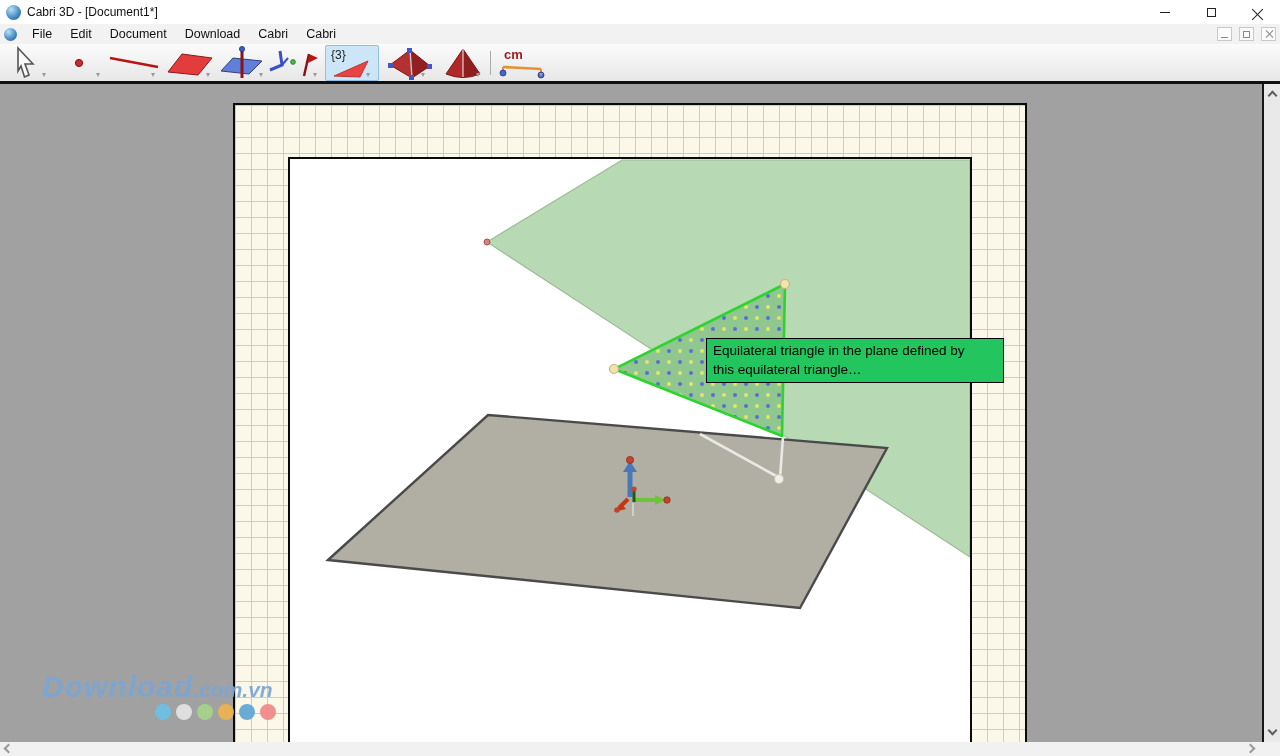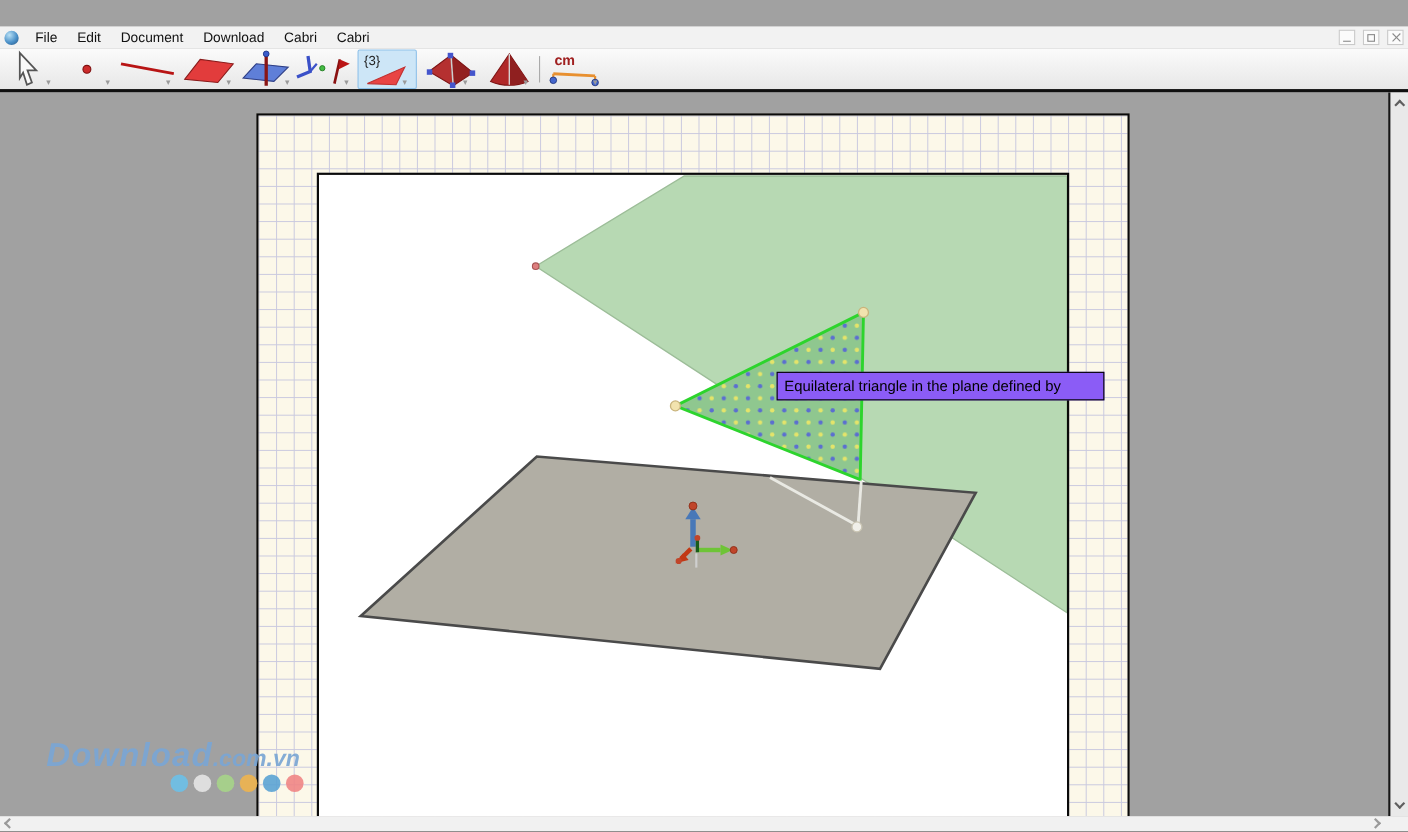--- a/index.html
+++ b/index.html
@@ -45,21 +45,21 @@
   
   .workspace{position:absolute;left:0;top:84px;width:1262px;height:658px;background:#a1a1a1;overflow:hidden;}
   .page{position:absolute;left:233px;top:19px;width:794px;height:660px;
     background-color:#fcf8e9;
     background-image:linear-gradient(#c9c9df 1px,transparent 1px),linear-gradient(90deg,#c9c9df 1px,transparent 1px);
     background-size:16px 16px;border:2px solid #0a0a0a;}
   .canvas{position:absolute;left:288px;top:73px;width:684px;height:600px;background:#ffffff;border:2px solid #0a0a0a;}
   .canvas svg{display:block;}
 
   
-  .tooltip{position:absolute;left:706px;top:254px;width:298px;background:#8b5cf6;border:1px solid #000;
+  .tooltip{position:absolute;left:706px;top:254px;width:298px;background:#22c55e;border:1px solid #000;
     padding:2px 9px 3px 6px;font-size:13.5px;line-height:19px;color:#000;z-index:30;}
 
   
   .watermark{position:absolute;left:42px;top:586px;z-index:20;color:#7aa6d4;opacity:.92;
     font-style:italic;font-weight:bold;white-space:nowrap;}
   .wm-main{font-size:30px;letter-spacing:1px;font-style:italic;}
   .wm-suffix{font-size:21px;}
   .wm-dots{position:absolute;left:155px;top:620px;display:flex;gap:5px;z-index:20;}
   .wm-dot{width:16px;height:16px;border-radius:50%;opacity:.9;}
 
@@ -70,20 +70,35 @@
   .chev-up{left:5px;top:8px;transform:rotate(135deg);}
   .chev-down{left:5px;bottom:8px;transform:rotate(-45deg);}
   .chev-left{left:5px;top:3px;transform:rotate(45deg);border-color:#9a9a9a;}
   .chev-right{right:26px;top:3px;transform:rotate(-135deg);border-color:#9a9a9a;}
 </style>
 </head>
 <body>
 
 <div class="window">
 
+  <div class="titlebar">
+    <div class="appicon"></div>
+    <div class="title-text">Cabri 3D - [Document1*]</div>
+    <div class="caption-btns">
+      <div class="cap-btn">
+          <div class="glyph-min"></div>
+        </div>
+      <div class="cap-btn">
+          <div class="glyph-max"></div>
+        </div>
+      <div class="cap-btn">
+          <div class="glyph-close"></div>
+        </div>
+    </div>
+  </div>
 
   <div class="menubar">
     <div class="appicon"></div>
     <span class="menu-item">File</span>
     <span class="menu-item">Edit</span>
     <span class="menu-item">Document</span>
     <span class="menu-item">Download</span>
     <span class="menu-item">Cabri</span>
     <span class="menu-item">Cabri</span>
     <div class="child-btns">
@@ -236,20 +251,21 @@
           <polygon points="333,313 347,313 340,302" fill="#4878b8"></polygon>
           <circle cx="340" cy="301" r="3.6" fill="#c0452a" stroke="#8d2d17" stroke-width="0.8"></circle>
           <line x1="344" y1="331" x2="344" y2="343" stroke="#1a5c1a" stroke-width="3"></line>
           <circle cx="344" cy="330" r="2.6" fill="#c0452a"></circle>
         </g>
       </svg>
     </div>
 
     <div class="tooltip">
       <div>Equilateral triangle in the plane defined by</div>
+      <div>this equilateral triangle…</div>
     </div>
 
     <div class="watermark"><span class="wm-main">Download</span><span class="wm-suffix">.com.vn</span></div>
     <div class="wm-dots">
       <div class="wm-dot" style="background:#6cc0e8"></div>
       <div class="wm-dot" style="background:#e4e4e4"></div>
       <div class="wm-dot" style="background:#a6d488"></div>
       <div class="wm-dot" style="background:#eeb44e"></div>
       <div class="wm-dot" style="background:#5ba3d4"></div>
       <div class="wm-dot" style="background:#ef8585"></div>

